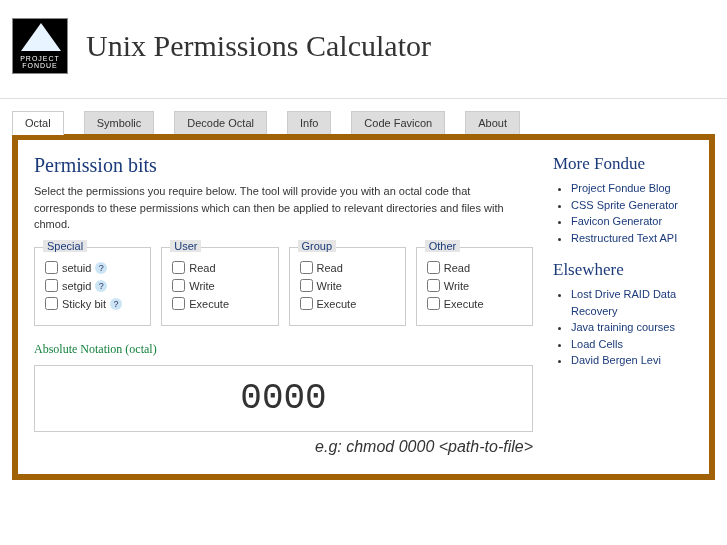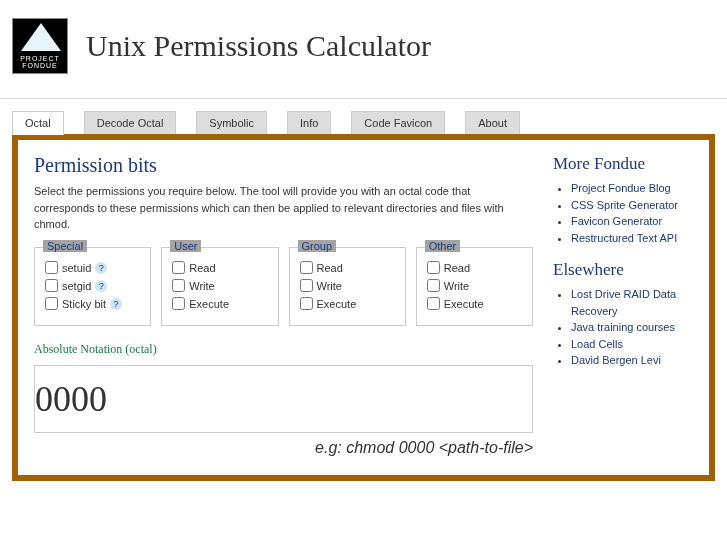--- a/index.html
+++ b/index.html
@@ -12,26 +12,26 @@
 .tabs { display: flex; padding: 12px 12px 0; gap: 20px; }
 .tab { padding: 5px 12px; font-family: Arial, sans-serif; font-size: 11px; background: #ddd; color: #333; border: 1px solid #ccc; border-bottom: none; cursor: pointer; }
 .tab.active { background: #fff; border: 1px solid #ccc; border-bottom: 1px solid #fff; position: relative; z-index: 2; margin-bottom: -1px; }
 .content-wrap { margin: 0 12px 12px; border: 6px solid #a16207; display: flex; padding: 14px 16px 18px; }
 .main { flex: 1; padding-right: 20px; }
 .sidebar { width: 140px; }
 .section-title { font-size: 20px; color: #1a3a7a; font-weight: normal; margin-bottom: 6px; font-family: Georgia, serif; }
 .intro { font-family: Arial, sans-serif; font-size: 11px; color: #333; line-height: 1.5; margin-bottom: 14px; }
 .groups { display: flex; gap: 10px; margin-bottom: 16px; }
 .group { border: 1px solid #ccc; padding: 8px 10px 10px; position: relative; flex: 1; }
-.group-legend { position: absolute; top: -8px; left: 8px; background: #a3a3a3; padding: 0 4px; color: #1a3a7a; font-family: Arial, sans-serif; font-size: 11px; }
+.group-legend { position: absolute; top: -8px; left: 8px; background: #e5e5e5; padding: 0 4px; color: #1a3a7a; font-family: Arial, sans-serif; font-size: 11px; }
 .checkrow { display: flex; align-items: flex-end; font-family: Arial, sans-serif; font-size: 11px; margin: 5px 0; }
 .checkrow input { margin-right: 4px; }
 .help-icon { display: inline-block; width: 12px; height: 12px; border-radius: 50%; background: #cce5f5; color: #336; font-size: 9px; text-align: center; line-height: 12px; margin-left: 4px; font-family: Arial, sans-serif; }
 .abs-title { font-size: 12px; color: #15803d; font-weight: normal; margin-bottom: 8px; font-family: Georgia, serif; }
-.octal-box { border: 1px solid #ccc; padding: 12px 0; font-size: 36px; color: #333; font-family: Liberation Serif, serif; }
+.octal-box { border: 1px solid #ccc; text-align: center; padding: 12px 0; font-size: 36px; color: #333; font-family: Liberation Mono, monospace; }
 .example { text-align: right; font-family: Arial, sans-serif; font-size: 16px; font-style: italic; color: #333; margin-top: 6px; }
 .sidebar h3 { font-size: 17px; color: #1a3a7a; font-weight: normal; margin-bottom: 6px; font-family: Georgia, serif; }
 .sidebar ul { list-style: disc; padding-left: 18px; margin-bottom: 14px; }
 .sidebar li { font-family: Arial, sans-serif; font-size: 11px; line-height: 1.5; }
 .sidebar a { color: #1a3a7a; text-decoration: none; }
 </style>
 </head>
 <body>
 
 <div class="header">
@@ -40,22 +40,22 @@
     <div class="logo-text">
       <div>PROJECT</div>
       <div>FONDUE</div>
     </div>
   </div>
   <h1 class="title">Unix Permissions Calculator</h1>
 </div>
 
 <div class="tabs">
   <div class="tab active">Octal</div>
+  <div class="tab">Symbolic</div>
   <div class="tab">Decode Octal</div>
-  <div class="tab">Symbolic</div>
   <div class="tab">Info</div>
   <div class="tab">Code Favicon</div>
   <div class="tab">About</div>
 </div>
 
 <div class="content-wrap">
   <div class="main">
     <h2 class="section-title">Permission bits</h2>
     <p class="intro">Select the permissions you require below. The tool will provide you with an octal code that corresponds to these permissions which can then be applied to relevant directories and files with chmod.</p>
 

